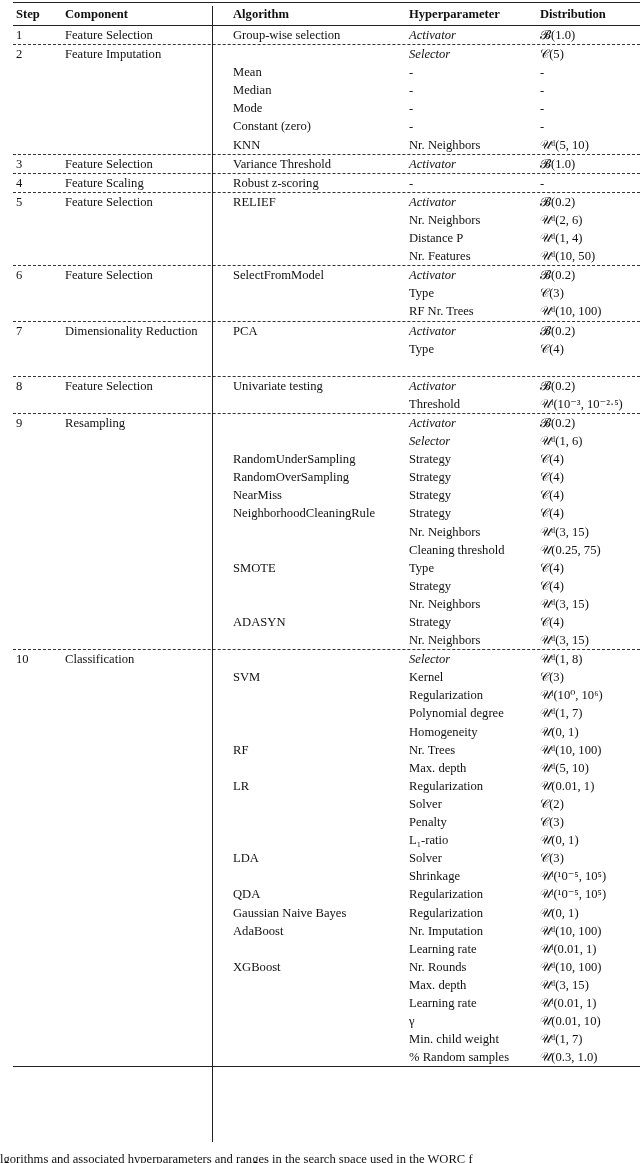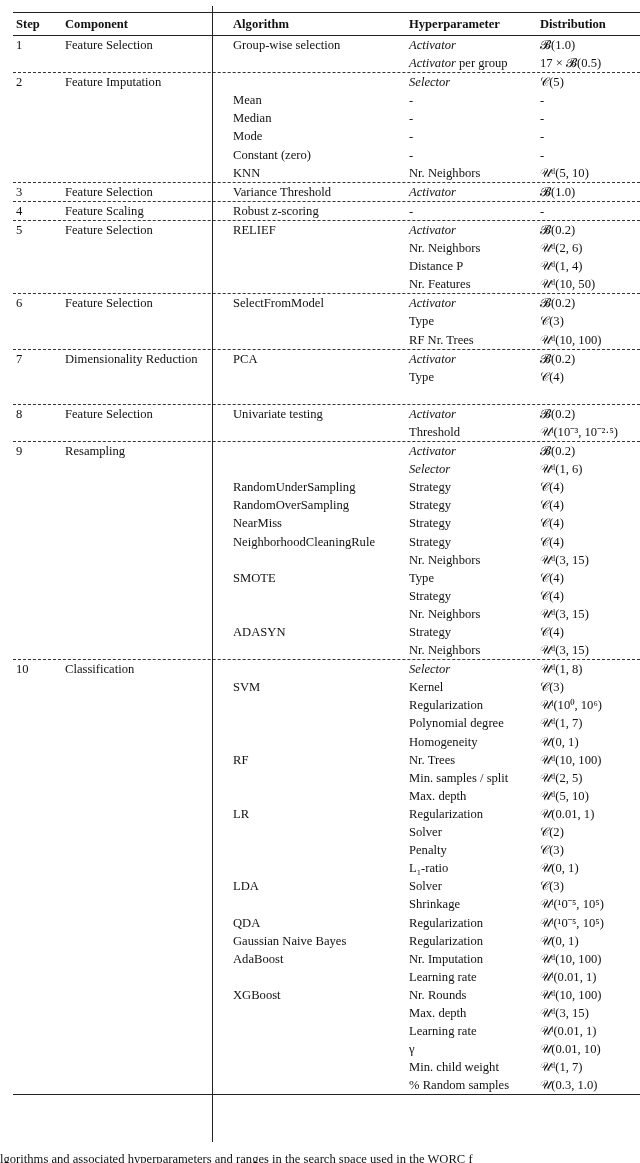--- a/index.html
+++ b/index.html
@@ -1,21 +1,21 @@
 <!DOCTYPE html>
 <html><head>
 <meta charset="utf-8">
 <style>
   html, body { margin: 0; padding: 0; background: #ffffff; }
   body {
     width: 640px; height: 1163px; overflow: hidden; position: relative;
     font-family: "Liberation Serif", "DejaVu Serif", serif;
     color: #111; font-size: 12.6px;
   }
-  .table-wrap { position: absolute; left: 13px; top: 12px; width: 627px; font-family: Liberation Serif, serif; }
+  .table-wrap { position: absolute; left: 13px; top: 2px; width: 627px; }
   .rule-thick { border-top: 1.6px solid #222; height: 0; }
   .vline { position: absolute; left: 212px; top: 6px; width: 0; border-left: 1px solid #222; height: 1136px; }
   .row { position: relative; height: 18.1px; line-height: 18.1px; white-space: nowrap; }
   .hdr { font-weight: bold; height: 22px; line-height: 22px; }
   .c { position: absolute; top: 0; }
   .c-step { left: 3px; }
   .c-comp { left: 52px; }
   .c-alg { left: 220px; }
   .c-hyp { left: 396px; }
   .c-dist { left: 527px; }
@@ -37,25 +37,20 @@
   </div>
   <div class="rule-thick" style="border-top-width:1px;"></div>
   <div id="tbody">
       <div class="row">
         <span class="c c-step">1</span>
         <span class="c c-comp">Feature Selection</span>
         <span class="c c-alg">Group-wise selection</span>
         <span class="c c-hyp it">Activator</span>
         <span class="c c-dist">𝓑(1.0)</span>
       </div>
-      <div class="row">
-        <span class="c c-alg"></span>
-        <span class="c c-hyp"><i>Activator</i> per group</span>
-        <span class="c c-dist">17 × 𝓑(0.5)</span>
-      </div>
       <div class="dash"></div>
       <div class="row">
         <span class="c c-step">2</span>
         <span class="c c-comp">Feature Imputation</span>
         <span class="c c-alg"></span>
         <span class="c c-hyp it">Selector</span>
         <span class="c c-dist">𝒞(5)</span>
       </div>
       <div class="row">
         <span class="c c-alg">Mean</span>
@@ -202,20 +197,25 @@
         <span class="c c-alg">NeighborhoodCleaningRule</span>
         <span class="c c-hyp">Strategy</span>
         <span class="c c-dist">𝒞(4)</span>
       </div>
       <div class="row">
         <span class="c c-alg"></span>
         <span class="c c-hyp">Nr. Neighbors</span>
         <span class="c c-dist">𝒰ᵈ(3, 15)</span>
       </div>
       <div class="row">
+        <span class="c c-alg"></span>
+        <span class="c c-hyp">Cleaning threshold</span>
+        <span class="c c-dist">𝒰(0.25, 75)</span>
+      </div>
+      <div class="row">
         <span class="c c-alg">SMOTE</span>
         <span class="c c-hyp">Type</span>
         <span class="c c-dist">𝒞(4)</span>
       </div>
       <div class="row">
         <span class="c c-alg"></span>
         <span class="c c-hyp">Strategy</span>
         <span class="c c-dist">𝒞(4)</span>
       </div>
       <div class="row">
@@ -258,25 +258,20 @@
       </div>
       <div class="row">
         <span class="c c-alg"></span>
         <span class="c c-hyp">Homogeneity</span>
         <span class="c c-dist">𝒰(0, 1)</span>
       </div>
       <div class="row">
         <span class="c c-alg">RF</span>
         <span class="c c-hyp">Nr. Trees</span>
         <span class="c c-dist">𝒰ᵈ(10, 100)</span>
-      </div>
-      <div class="row">
-        <span class="c c-alg"></span>
-        <span class="c c-hyp">Min. samples / split</span>
-        <span class="c c-dist">𝒰ᵈ(2, 5)</span>
       </div>
       <div class="row">
         <span class="c c-alg"></span>
         <span class="c c-hyp">Max. depth</span>
         <span class="c c-dist">𝒰ᵈ(5, 10)</span>
       </div>
       <div class="row">
         <span class="c c-alg">LR</span>
         <span class="c c-hyp">Regularization</span>
         <span class="c c-dist">𝒰(0.01, 1)</span>

